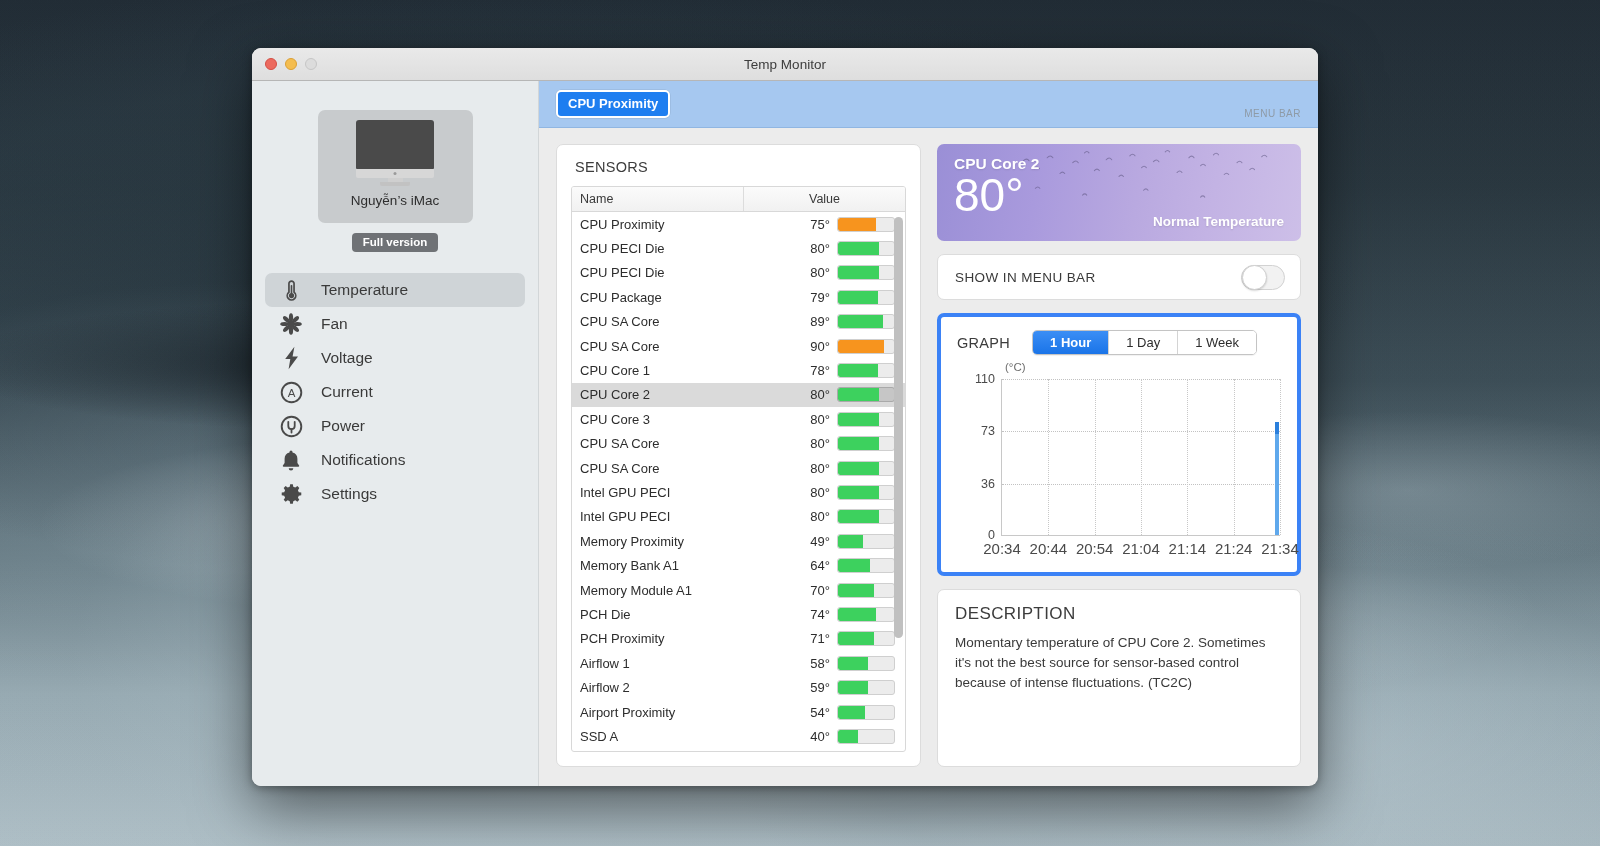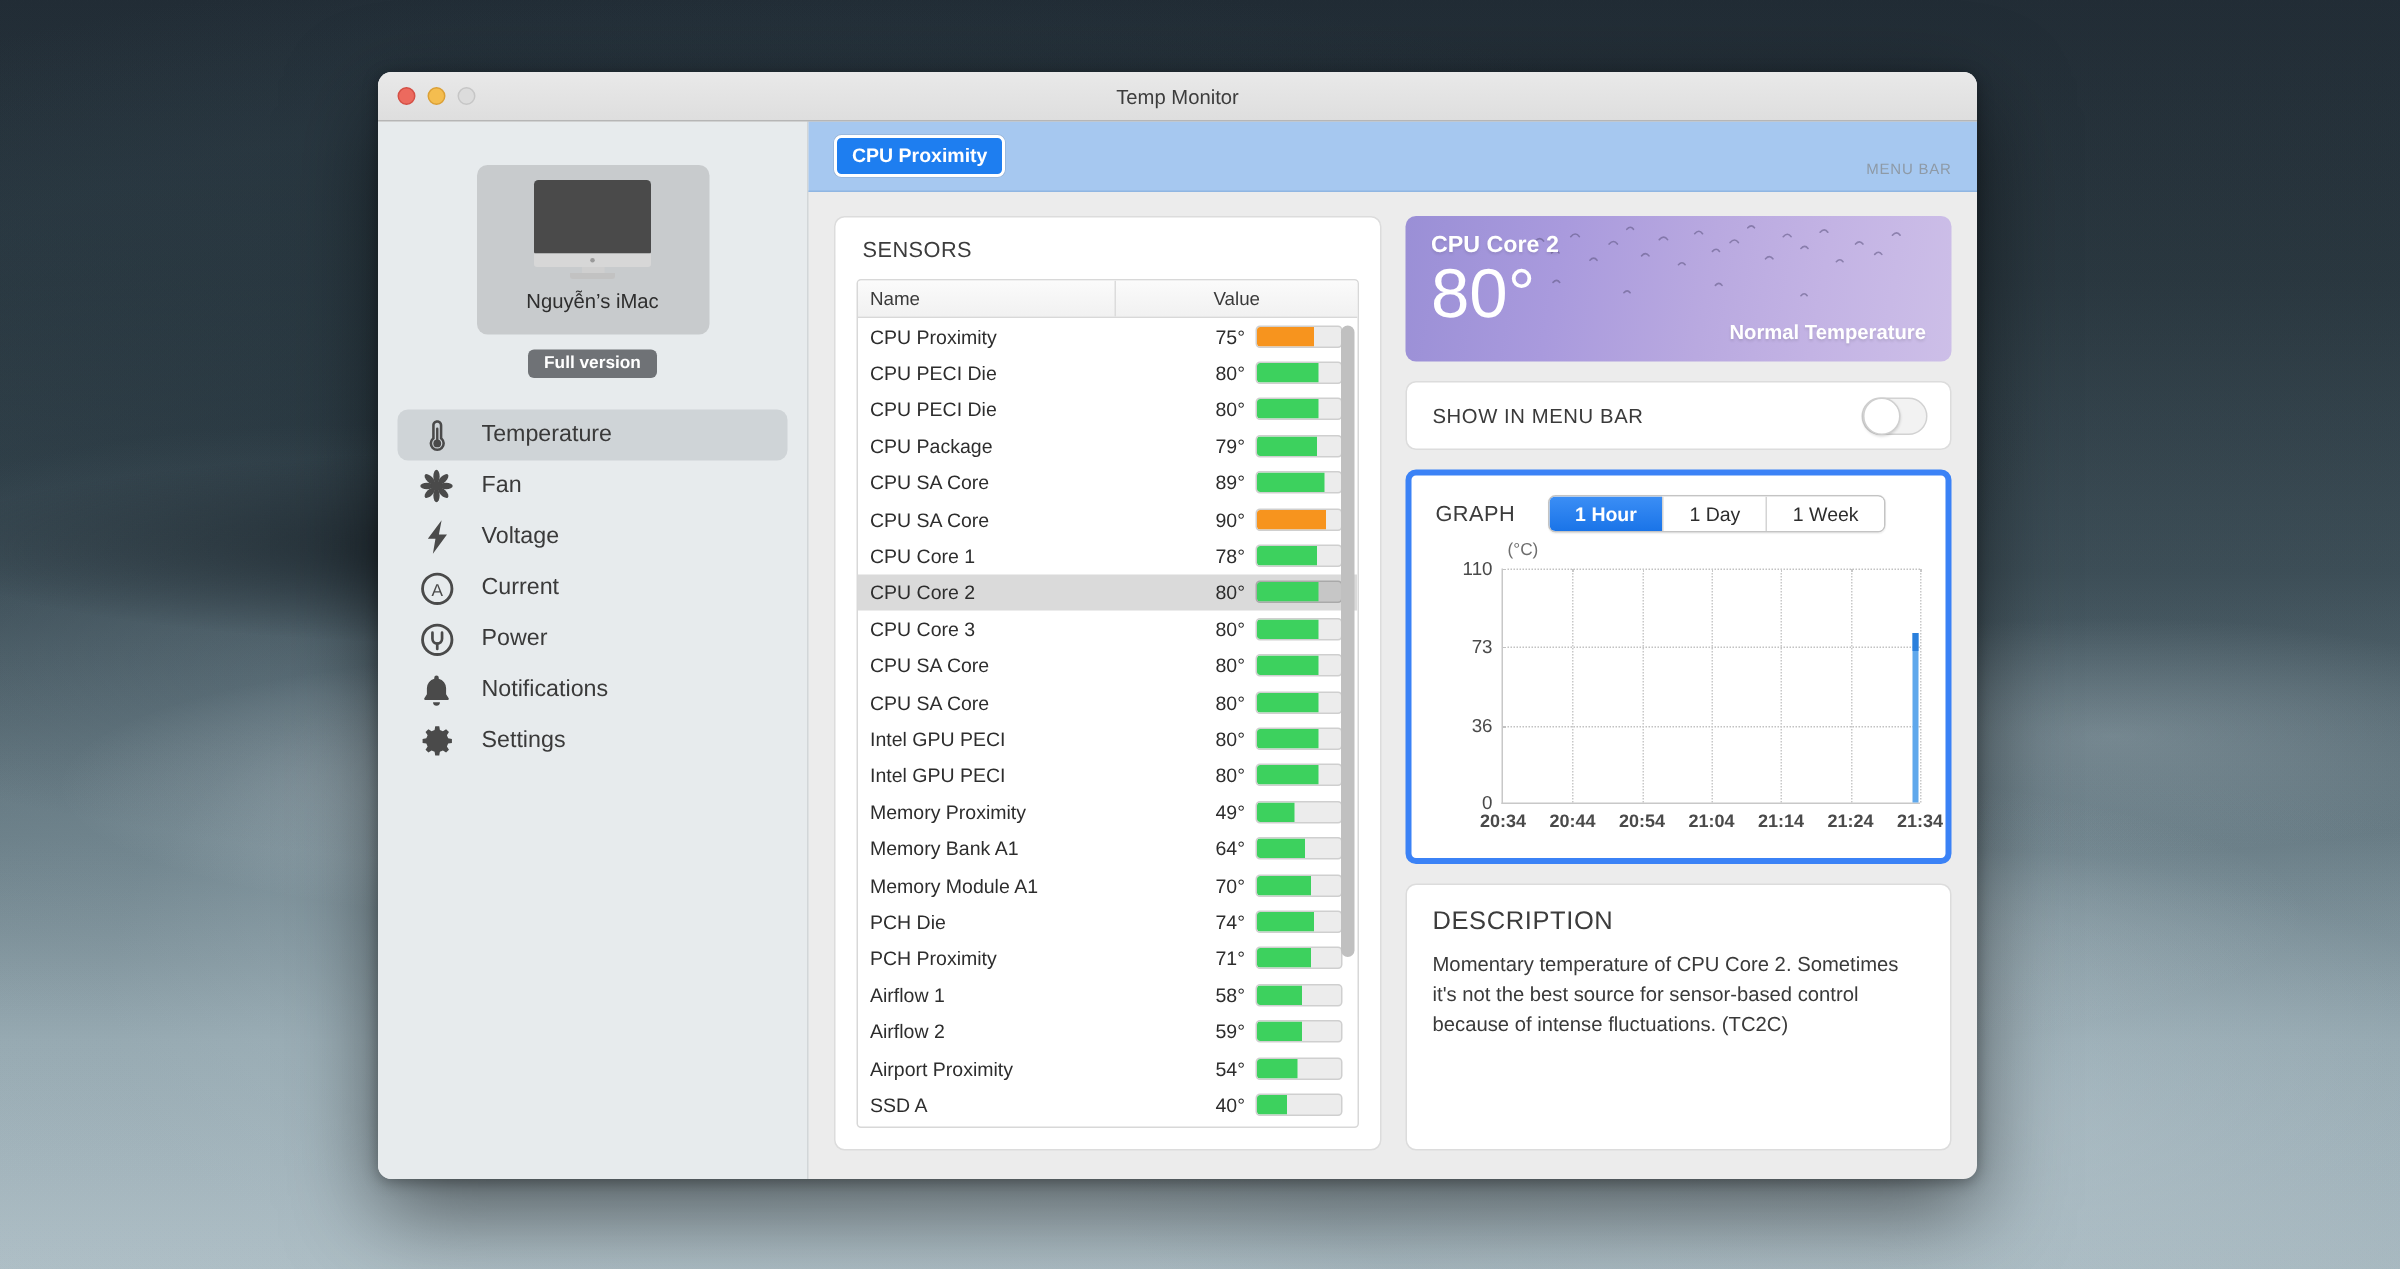--- a/index.html
+++ b/index.html
@@ -298,21 +298,21 @@
   .grid-h { left: 0; right: 0; border-top: 1px dotted #c2c2c2; }
   .grid-v { top: 0; bottom: 0; border-left: 1px dotted #c8c8c8; }
   .ytick {
     position: absolute; right: 100%; margin-right: 7px;
     transform: translateY(-50%);
     font-size: 12.5px; color: #4a4a4a; white-space: nowrap;
   }
   .xtick {
     position: absolute; top: 100%; margin-top: 5px;
     transform: translateX(-50%);
-    font-size: 12px; color: #4a4a4a; white-space: nowrap; font-weight: bold;
+    font-size: 15px; color: #4a4a4a; white-space: nowrap;
   }
   .trace {
     position: absolute; bottom: 0; width: 4px;
     background: #5fa8ec;
   }
   .trace-cap {
     position: absolute; width: 4px; height: 12px;
     background: #2a7fdc;
   }
   .desc-card {

